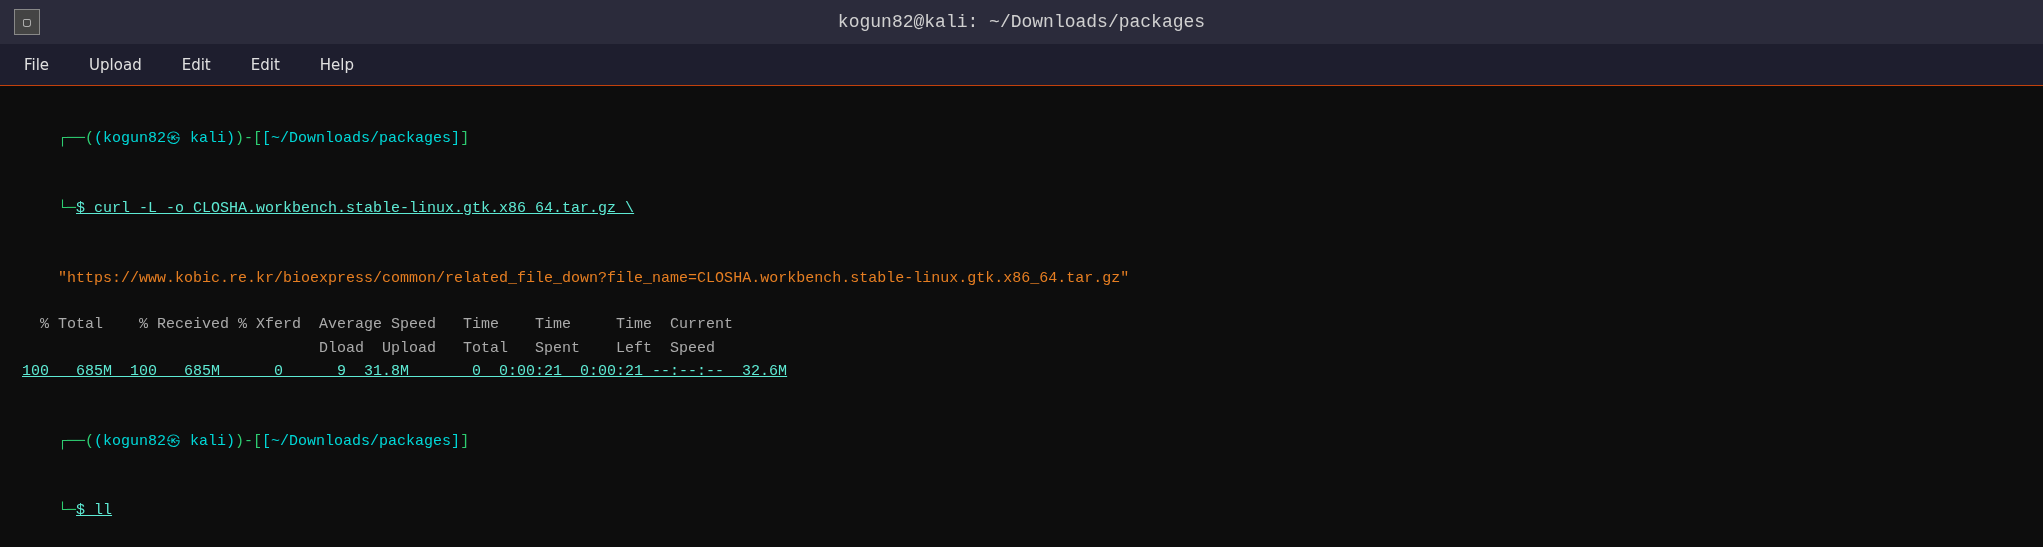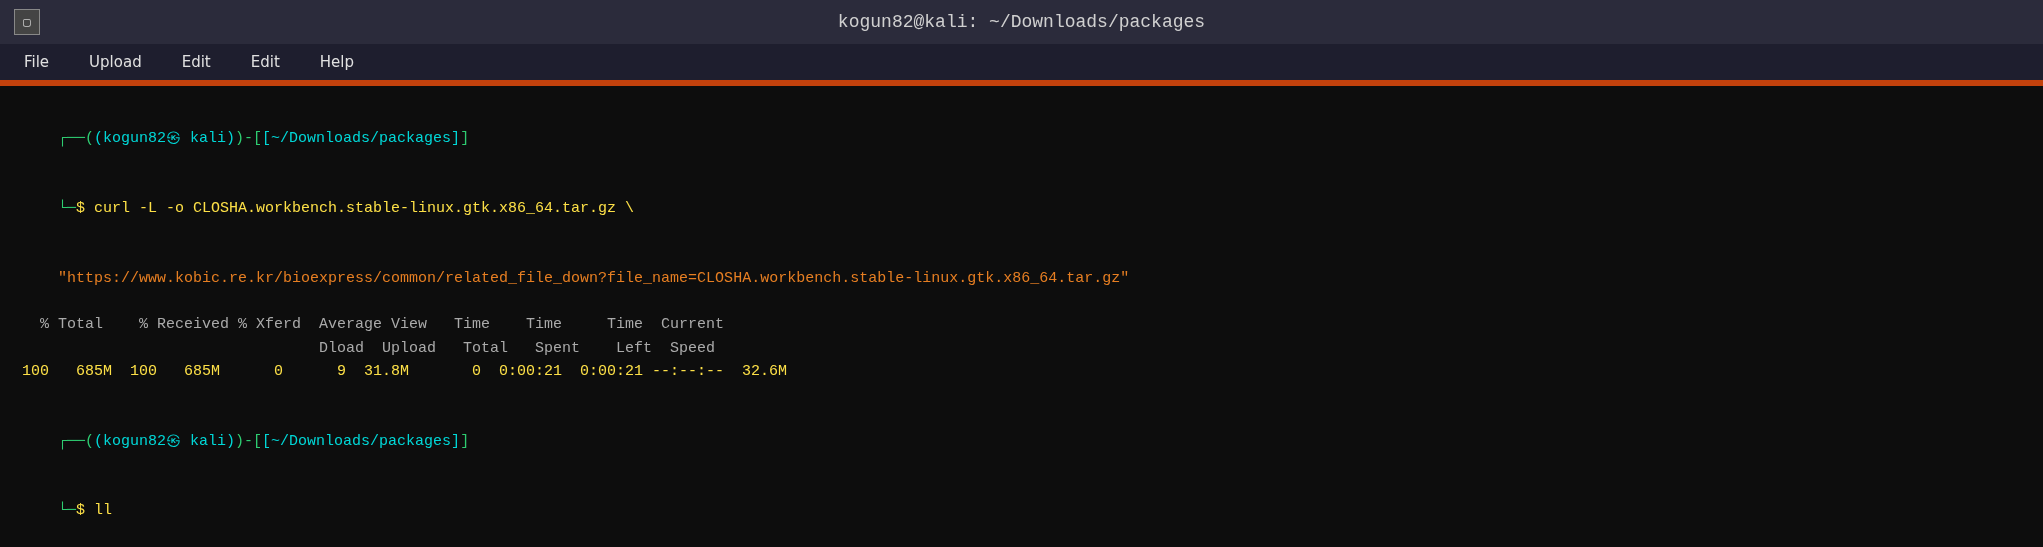--- a/index.html
+++ b/index.html
@@ -44,21 +44,21 @@
       font-family: 'Courier New', monospace;
     }
 
     .menu-bar {
       background: #1e1e2e;
       height: 42px;
       display: flex;
       align-items: center;
       padding: 0 18px;
       gap: 28px;
-      border-bottom: 6px solid #c2410c;
+      border-bottom: 1px solid #c2410c;
     }
 
     .menu-item {
       color: #e0e0e0;
       font-size: 15px;
       font-family: 'DejaVu Sans', Arial, sans-serif;
       cursor: pointer;
       padding: 4px 6px;
     }
 
@@ -69,21 +69,21 @@
       line-height: 1.55;
     }
 
     .line {
       white-space: pre;
       display: block;
     }
 
     .green { color: #2ecc71; }
     .cyan { color: #00d7d7; margin-top: 23px; }
-    .white { color: #fde047; }
+    .white { color: #5eead4; text-decoration: underline; }
     .orange { color: #e67e22; }
     .gray { color: #aaa; }
   </style>
 </head>
 <body>
 
 <div class="title-bar">
   <div class="title-bar-icon">
     <span>▢</span>
   </div>
@@ -105,21 +105,21 @@
   </span>
 
   <span class="line">
     <span class="green">└─</span><span class="white">$ curl -L -o CLOSHA.workbench.stable-linux.gtk.x86_64.tar.gz \</span>
   </span>
 
   <span class="line">
     <span class="orange">"https://www.kobic.re.kr/bioexpress/common/related_file_down?file_name=CLOSHA.workbench.stable-linux.gtk.x86_64.tar.gz"</span>
   </span>
 
-  <span class="line gray">  % Total    % Received % Xferd  Average View   Time    Time     Time  Current</span>
+  <span class="line gray">  % Total    % Received % Xferd  Average Speed   Time    Time     Time  Current</span>
 
   <span class="line gray">                                 Dload  Upload   Total   Spent    Left  Speed</span>
 
   <span class="line white">100   685M  100   685M      0      9  31.8M       0  0:00:21  0:00:21 --:--:--  32.6M</span>
 
   <span class="line">&nbsp;</span>
 
   <span class="line">
     <span class="green">┌──(</span><span class="cyan">(kogun82㉿ kali)</span><span class="green">)-</span><span class="green">[</span><span class="cyan">[~/Downloads/packages]</span><span class="green">]</span>
   </span>

